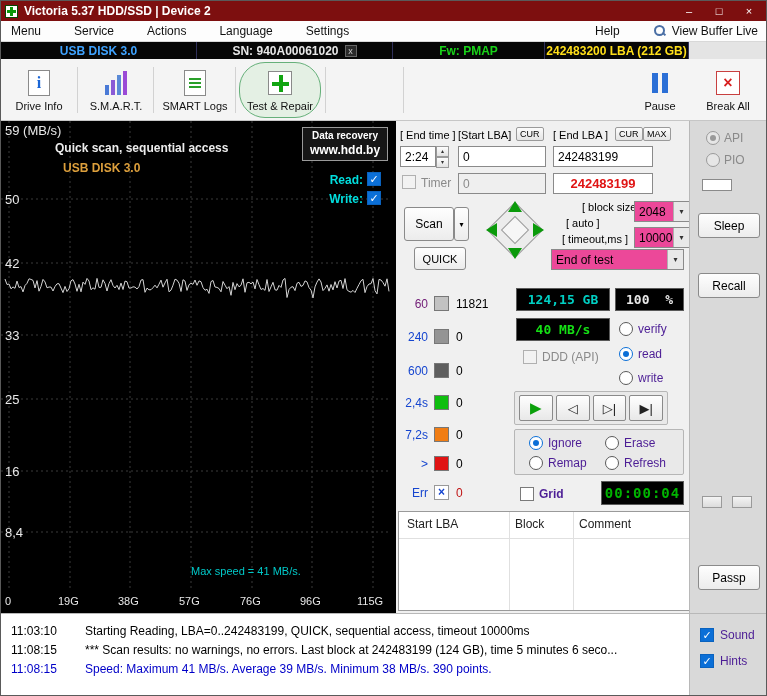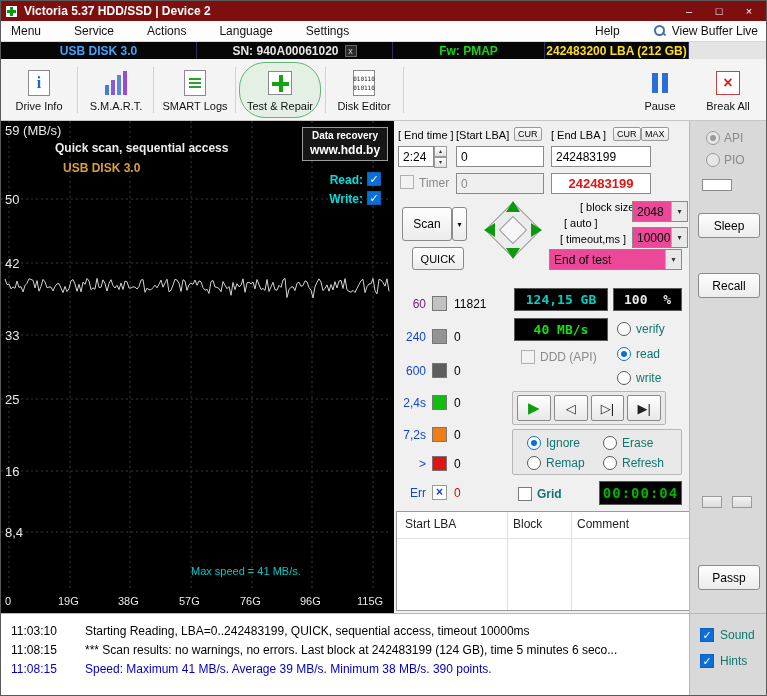--- a/index.html
+++ b/index.html
@@ -74,25 +74,25 @@
   
   .chk{width:14px;height:14px;border:1px solid #7a7a7a;background:#fff;display:flex;align-items:center;justify-content:center;font-size:11px;color:#fff;position:absolute;}
   .chk.checked{background:#0b6fd7;border-color:#0a62be;}
   .chk.dim{border-color:#b0b0b0;background:#f2f2f2;}
   .radio{position:absolute;width:14px;height:14px;border:1px solid #5a5a5a;border-radius:50%;background:#fff;}
   .radio.selected{border-color:#0b6fd7;}
   .radio.selected::after{content:"";position:absolute;inset:3px;border-radius:50%;background:#0b6fd7;}
   .radio.dim{border-color:#9a9a9a;background:#e6e6e6;}
   .radio.dim.selected{border-color:#9a9a9a;}
   .radio.dim.selected::after{background:#9a9a9a;}
-  .rlabel{position:absolute;font-size:12px;color:#0f766e;white-space:nowrap;}
+  .rlabel{position:absolute;font-size:12px;color:#4c1d95;white-space:nowrap;}
   .rlabel.dim{color:#8a8a8a;}
 
   
-  .panel{position:absolute;left:390px;top:120px;width:298px;height:492px;background:#f0f0f0;border-left:3px solid #000000;font-size:11px;}
+  .panel{position:absolute;left:390px;top:120px;width:298px;height:492px;background:#f0f0f0;border-left:5px solid #000000;font-size:11px;}
   .lbl{position:absolute;color:#000;font-size:11px;white-space:nowrap;}
   .lbl.dim{color:#8a8a8a;}
   .tiny{position:absolute;height:14px;font-size:9px;line-height:12px;padding:0 3px;background:linear-gradient(#fcfcfc,#e4e4e4);border:1px solid #9a9a9a;border-radius:2px;}
   .inp{position:absolute;height:21px;background:#fff;border:1px solid #8a8a8a;font-size:12px;font-family:inherit;padding:0 4px;color:#000;}
   .inp.dim{background:#efefef;color:#8a8a8a;}
   .spin{position:absolute;width:13px;height:21px;display:flex;flex-direction:column;}
   .spin span{flex:1;font-size:6px;line-height:9px;text-align:center;background:linear-gradient(#fdfdfd,#e2e2e2);border:1px solid #9a9a9a;color:#333;}
   .btn{position:absolute;display:flex;align-items:center;justify-content:center;background:linear-gradient(#fefefe,#ececec);border:1px solid #8a8a8a;border-radius:3px;font-size:12px;color:#000;}
   .combo{position:absolute;height:21px;background:#ec4899;border:1px solid #8a8a8a;display:flex;align-items:center;font-size:12px;}
   .combo .ctext{flex:1;padding:0 4px;white-space:nowrap;overflow:hidden;}
@@ -202,29 +202,20 @@
       <span>SMART Logs</span>
     </div>
     <div class="tsep" style="left:234px;"></div>
     <div class="tbtn active" style="left:238px;width:82px;">
       <span class="ticon">
           <span class="icon-cross"></span>
         </span>
       <span>Test &amp; Repair</span>
     </div>
     <div class="tsep" style="left:324px;"></div>
-    <div class="tbtn" style="left:328px;width:70px;">
-      <span class="ticon">
-          <span class="icon-doc">
-            <span class="icon-binary">010110</span>
-            <span class="icon-binary">010110</span>
-          </span>
-        </span>
-      <span>Disk Editor</span>
-    </div>
     <div class="tsep" style="left:402px;"></div>
     <div class="tbtn" style="left:630px;width:58px;">
       <span class="ticon">
           <span class="icon-pause">
             <i></i>
             <i></i>
           </span>
         </span>
       <span>Pause</span>
     </div>

